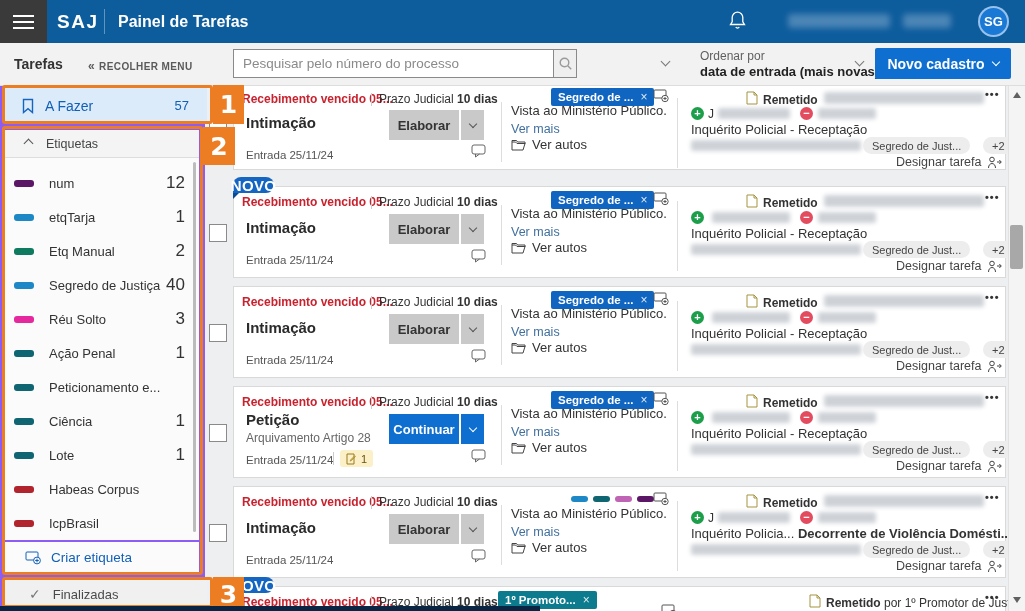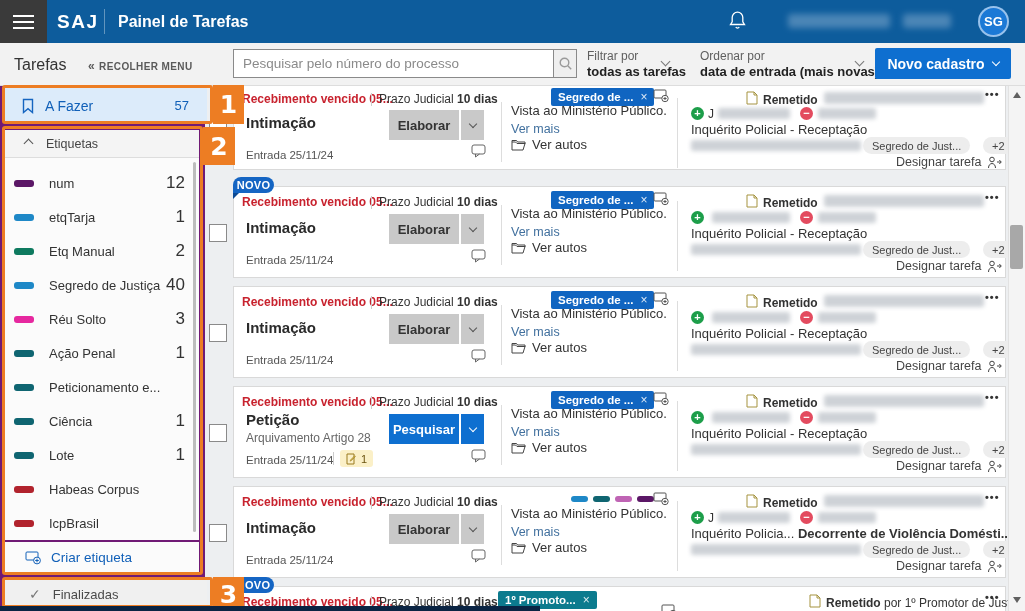--- a/index.html
+++ b/index.html
@@ -12,39 +12,39 @@
   .hamburger span { width:21px; height:2px; background:#fff; }
   .logo { position:absolute; left:57px; top:0; height:43px; line-height:43px; color:#fff; font-size:19px; font-weight:bold; letter-spacing:1.5px; }
   .logo-div { position:absolute; left:104px; top:9px; width:1px; height:25px; background:rgba(255,255,255,.35); }
   .app-title { position:absolute; left:118px; top:0; height:43px; line-height:43px; color:#fff; font-size:16px; font-weight:bold; }
   .bell { position:absolute; left:728px; top:10px; }
   .hblur { position:absolute; background:#7fa8cc; opacity:.55; border-radius:3px; filter:blur(3px); }
   .avatar { position:absolute; left:978px; top:6px; width:31px; height:31px; border-radius:50%; background:#1b79d6; border:2px solid rgba(255,255,255,.55); color:#fff; font-size:13px; font-weight:bold; display:flex; align-items:center; justify-content:center; cursor:pointer; }
 
   
   .toolbar { position:absolute; left:0; top:43px; width:1025px; height:43px; background:#f2f2f2; border-bottom:1px solid #ddd; }
-  .tb-section { position:absolute; left:14px; top:13px; font-size:16px; font-weight:normal; color:#333; }
+  .tb-section { position:absolute; left:14px; top:13px; font-size:14px; font-weight:bold; color:#333; }
   .collapse { position:absolute; left:88px; top:16px; font-size:10px; font-weight:bold; color:#5a5a5a; letter-spacing:.4px; cursor:pointer; }
   .collapse .laquo { font-size:12px; margin-right:4px; }
   .search-wrap { position:absolute; left:233px; top:6px; height:32px; display:flex; }
   .search-input { width:320px; height:29px; border:1px solid #8a8a8a; border-right:none; background:#fff; padding:0 9px; font-size:13.5px; color:#333; font-family:"Liberation Sans",sans-serif; }
   .search-input::placeholder { color:#8a8a8a; }
   .search-btn { width:24px; height:29px; border:1px solid #8a8a8a; background:#efefef; display:flex; align-items:center; justify-content:center; cursor:pointer; }
   .dd-group { position:absolute; top:6px; }
   .dd-label { font-size:12px; color:#5f5f5f; }
   .dd-value { font-size:13px; font-weight:bold; color:#222; margin-top:1px; }
   .chv { display:inline-block; width:7px; height:7px; border-right:1.6px solid #777; border-bottom:1.6px solid #777; transform:rotate(45deg); }
   .chv.up { transform:rotate(225deg); }
   .chv.white { border-color:#fff; }
   .dd-chv { position:absolute; top:15px; }
   .new-btn { position:absolute; left:875px; top:5px; width:136px; height:31px; background:#0e6fd0; border-radius:2px; color:#fff; font-size:14px; font-weight:bold; display:flex; align-items:center; justify-content:center; gap:8px; cursor:pointer; }
   .new-btn .chv { width:6px; height:6px; margin-top:-3px; }
 
   
-  .sidebar { position:absolute; left:0; top:86px; width:205px; height:525px; background:#701a75; }
+  .sidebar { position:absolute; left:0; top:86px; width:205px; height:525px; background:#8b5cf6; }
   .todo-row { position:absolute; left:5px; top:2px; width:202px; height:35px; background:#dcebfa; display:flex; align-items:center; cursor:pointer; }
   .todo-row .lbl { font-size:14px; color:#1160b8; margin-left:10px; }
   .todo-row .cnt { position:absolute; right:18px; font-size:13px; color:#1160b8; }
   .etq-header { position:absolute; left:5px; top:44px; width:194px; height:28px; display:flex; align-items:center; gap:14px; padding-left:20px; background:#f4f4f4; border-bottom:1px solid #ddd; cursor:pointer; }
   .etq-header .txt { font-size:12.5px; color:#444; }
   .etq-list { position:absolute; left:5px; top:72px; width:194px; height:382px; background:#fbfbfb; }
   .tag-row { position:absolute; left:0; width:186px; height:34px; display:flex; align-items:center; cursor:pointer; }
   .tag-chip { width:20px; height:7px; border-radius:3px; margin-left:9px; flex:none; }
   .tag-lbl { font-size:13px; color:#333; margin-left:15px; white-space:nowrap; }
   .tag-cnt { position:absolute; right:6px; font-size:17px; color:#333;text-align:right; }
@@ -56,21 +56,21 @@
   .fin-row .txt { font-size:13px; color:#4a4a4a; }
 
   
   .ann-box { position:absolute; border:3px solid #ed7d23; border-radius:3px; z-index:60; pointer-events:none; }
   .ann-label { position:absolute; background:#ed7d23; color:#fff; font-weight:bold; font-size:25px; display:flex; align-items:center; justify-content:center; z-index:61; font-family:"DejaVu Sans", sans-serif; }
 
   
   .main { position:absolute; left:205px; top:86px; width:803px; height:525px; }
   .checkbox { position:absolute; width:18px; height:18px; background:#fff; border:1px solid #8a8a8a; cursor:pointer; }
   .card { position:absolute; left:28px; width:773px; background:#fff; border:1px solid #d9d9d9; }
-  .novo { position:absolute; left:28px; width:41px; height:16px; background:#1565c3; color:#fff; font-size:11px; font-weight:bold; display:flex; align-items:center; justify-content:center; border-radius:8px 8px 8px 0; z-index:5; letter-spacing:.3px; }
+  .novo { position:absolute; left:28px; width:41px; height:16px; background:#1565c3; color:#fff; font-size:15px; font-weight:bold; display:flex; align-items:center; justify-content:center; border-radius:8px 8px 8px 0; z-index:5; letter-spacing:.3px; }
   .novo::after { content:""; position:absolute; left:0; top:100%; border:3px solid transparent; border-top-color:#0d4a94; border-left-color:#0d4a94; }
 
   .overdue { position:absolute; left:8px; top:8px; font-size:12px; font-weight:bold; color:#c8222e; white-space:nowrap; }
   .lvdiv { position:absolute; left:137px; top:9px; width:1px; height:13px; background:#ccc; }
   .deadline { position:absolute; left:145px; top:8px; font-size:12px; color:#333; white-space:nowrap; }
   .tag-pill { position:absolute; top:4px; height:18px; border-radius:2px; color:#fff; font-size:11.5px; font-weight:bold; display:flex; align-items:center; gap:7px; padding:0 7px; cursor:pointer; }
   .tag-pill .x { font-weight:normal; font-size:12px; opacity:.85; cursor:pointer; }
   .tag-icon { position:absolute; left:419px; top:4px; cursor:pointer; }
   .minitags { position:absolute; left:337px; top:9px; display:flex; gap:5px; }
   .minitags span { width:17px; height:6px; border-radius:3px; }
@@ -147,24 +147,20 @@
       <span class="laquo">«</span><span>RECOLHER MENU</span>
     </div>
     <div class="search-wrap">
       <input class="search-input" type="text" placeholder="Pesquisar pelo número do processo" style="">
       <div class="search-btn">
         <svg width="15" height="15">
             <circle cx="6.5" cy="6.5" r="4.3" fill="none" stroke="#9a9a9a" stroke-width="1.4"></circle>
             <path d="M9.8 9.8l3.4 3.4" stroke="#9a9a9a" stroke-width="1.4"></path>
           </svg>
       </div>
-    </div>
-    <div class="dd-group" style="left:587px;">
-      <div class="dd-label">Filtrar por</div>
-      <div class="dd-value">todas as tarefas</div>
     </div>
     <span class="chv dd-chv" style="left:662px;"></span>
     <div class="dd-group" style="left:700px;">
       <div class="dd-label">Ordenar por</div>
       <div class="dd-value">data de entrada (mais novas)</div>
     </div>
     <span class="chv dd-chv" style="left:856px;"></span>
     <div class="new-btn">
       <span>Novo cadastro</span>
         <span class="chv white"></span>
@@ -457,21 +453,21 @@
       <span class="r-doc"><svg width="12" height="14">
             <path d="M1 1h7l3 3v9H1z" fill="#fff" stroke="#a5933e"></path>
             <path d="M8 1v3h3" fill="none" stroke="#a5933e"></path>
           </svg></span>
       <span class="r-remetido">Remetido</span>
       <span class="blur" style="left:590px; top:8px; width:160px; height:12px;"></span>
       <span class="more">•••</span>
       <span class="c-title" style="top:24px">Petição</span>
       <span class="c-sub">Arquivamento Artigo 28</span>
       <div class="btn blue">
-          <div class="main-b">Pesquisar</div>
+          <div class="main-b">Continuar</div>
           <div class="chev-b">
             <span class="chv"></span>
           </div>
         </div>
       <span class="entry">Entrada 25/11/24</span>
       <span class="entry-div"></span>
       <span class="note-pill">
           <svg width="11" height="12">
             <path d="M1 1h7v10H1z" fill="none" stroke="#9a7b1f"></path>
             <path d="M9.5 3.5l-4 4-1.5.7.7-1.5 4-4z" fill="#c9a93f" stroke="#9a7b1f" stroke-width=".5"></path>

